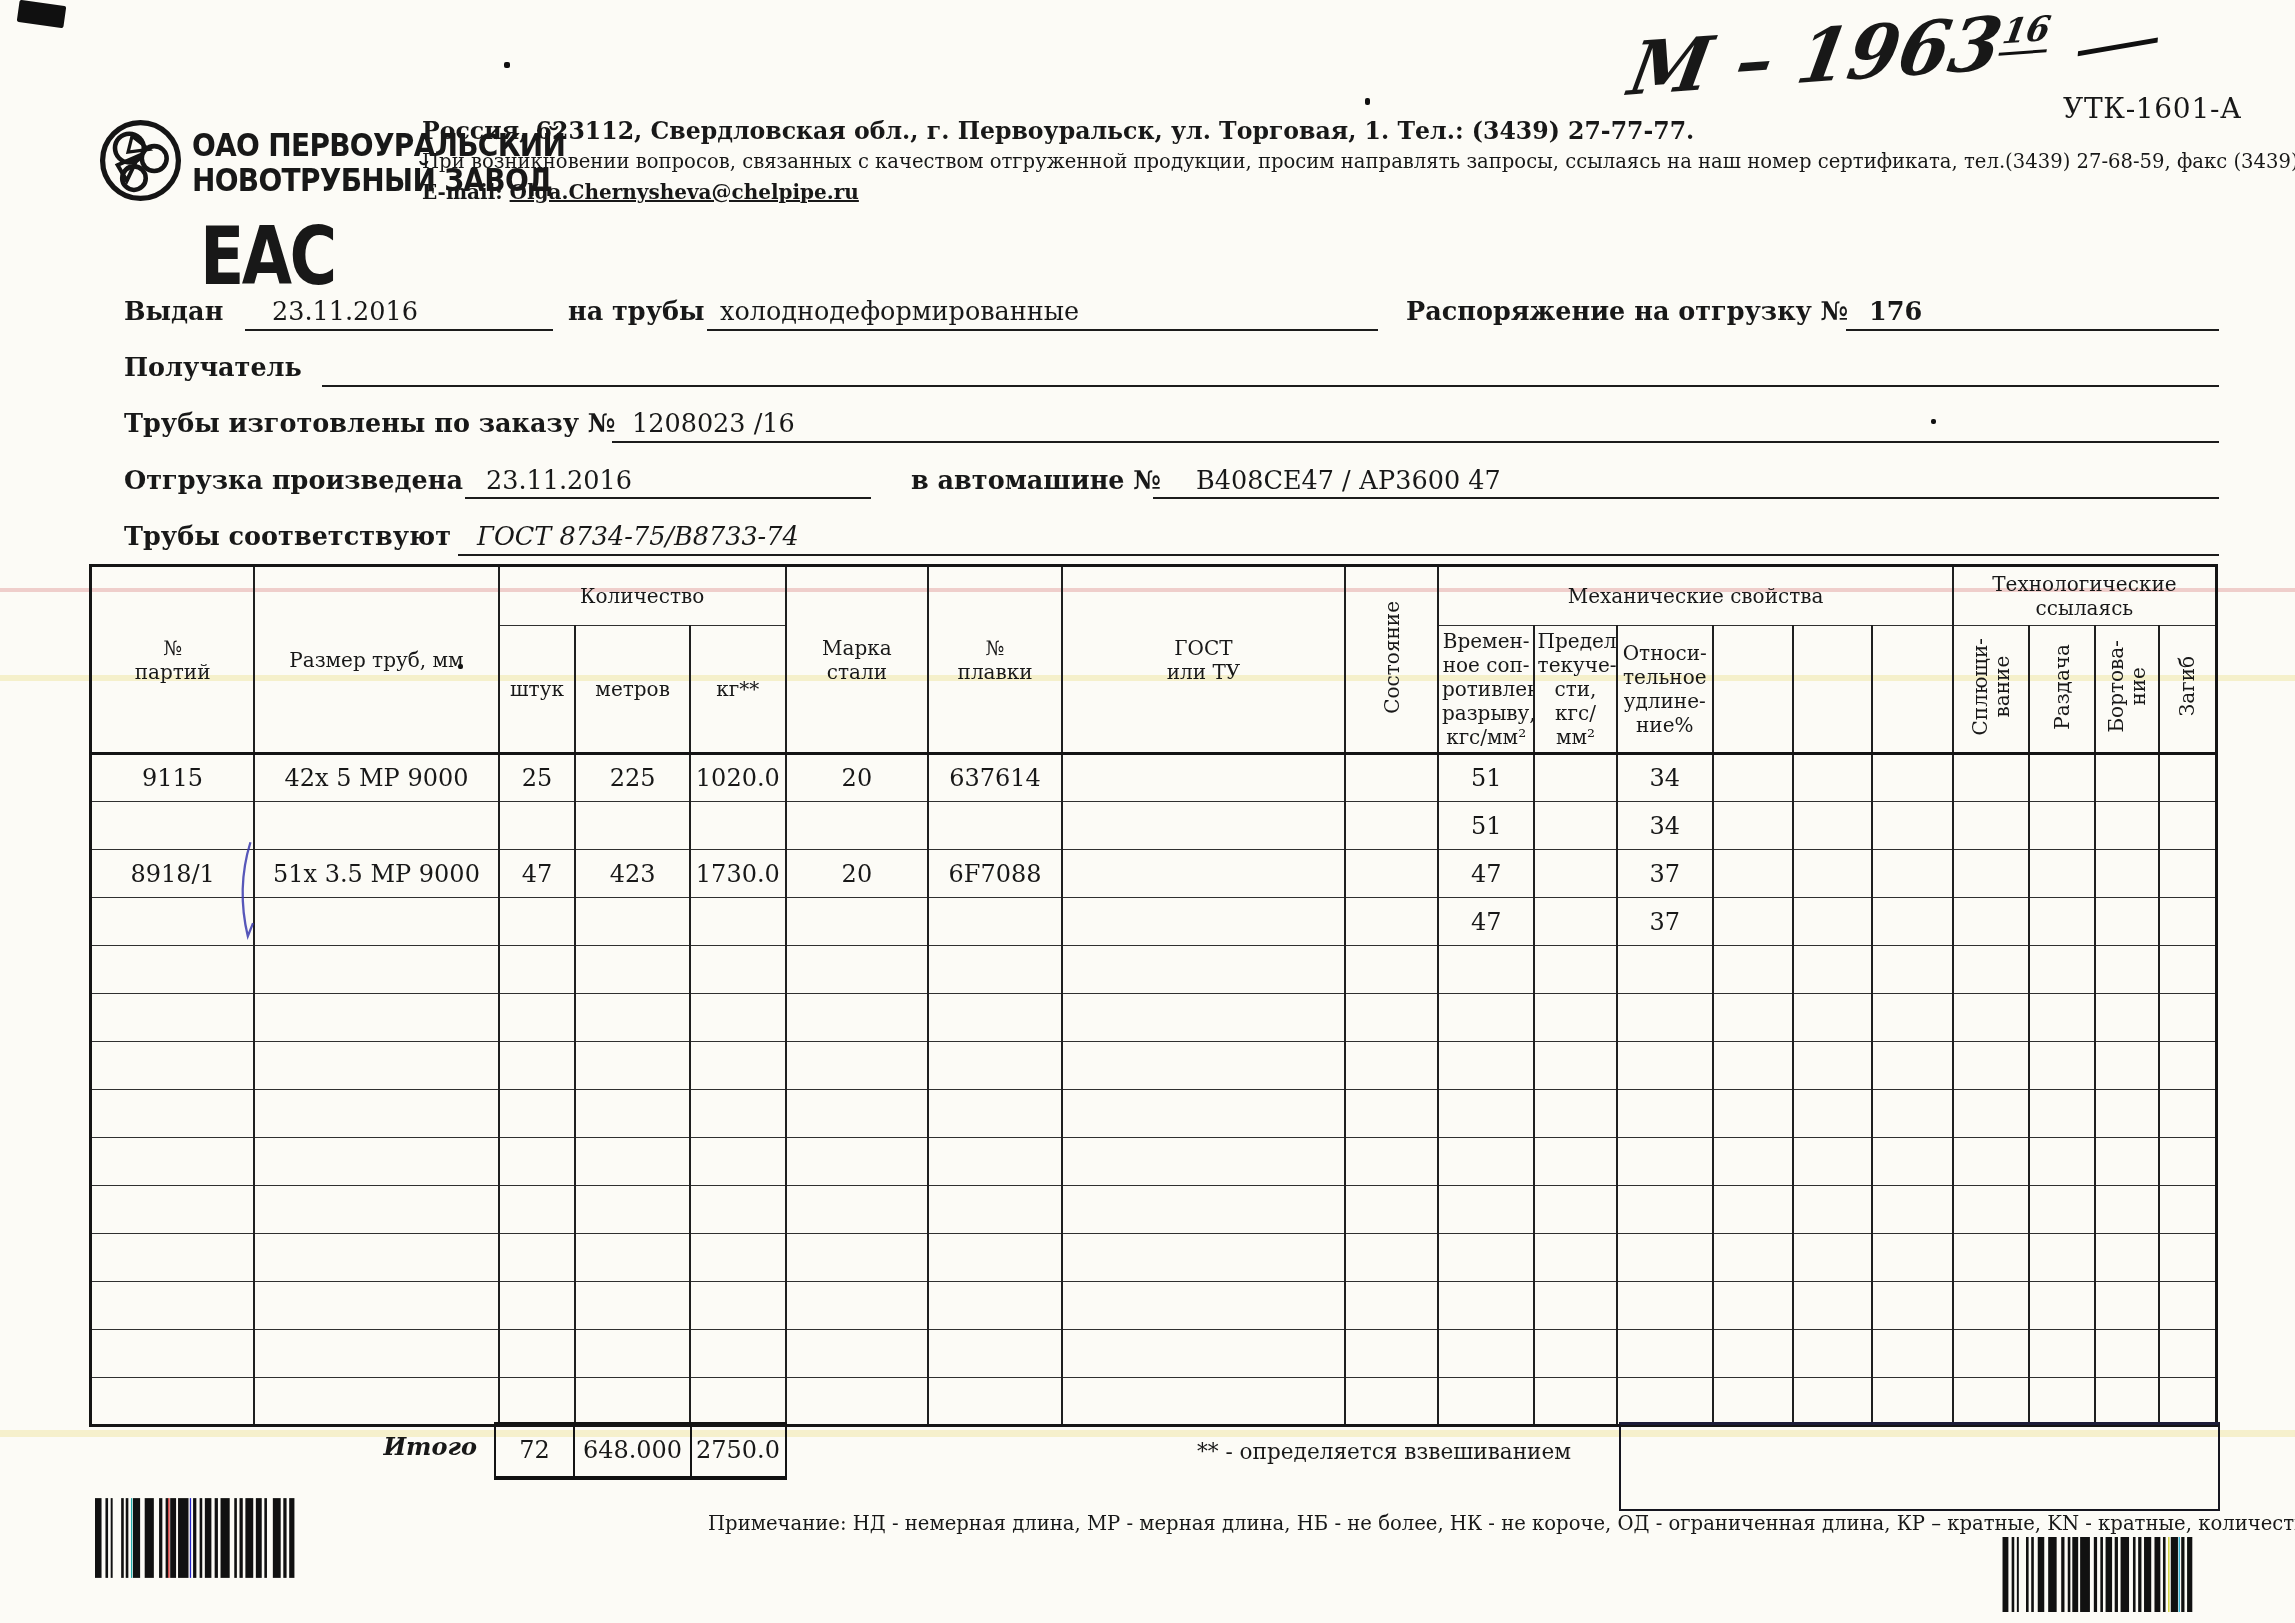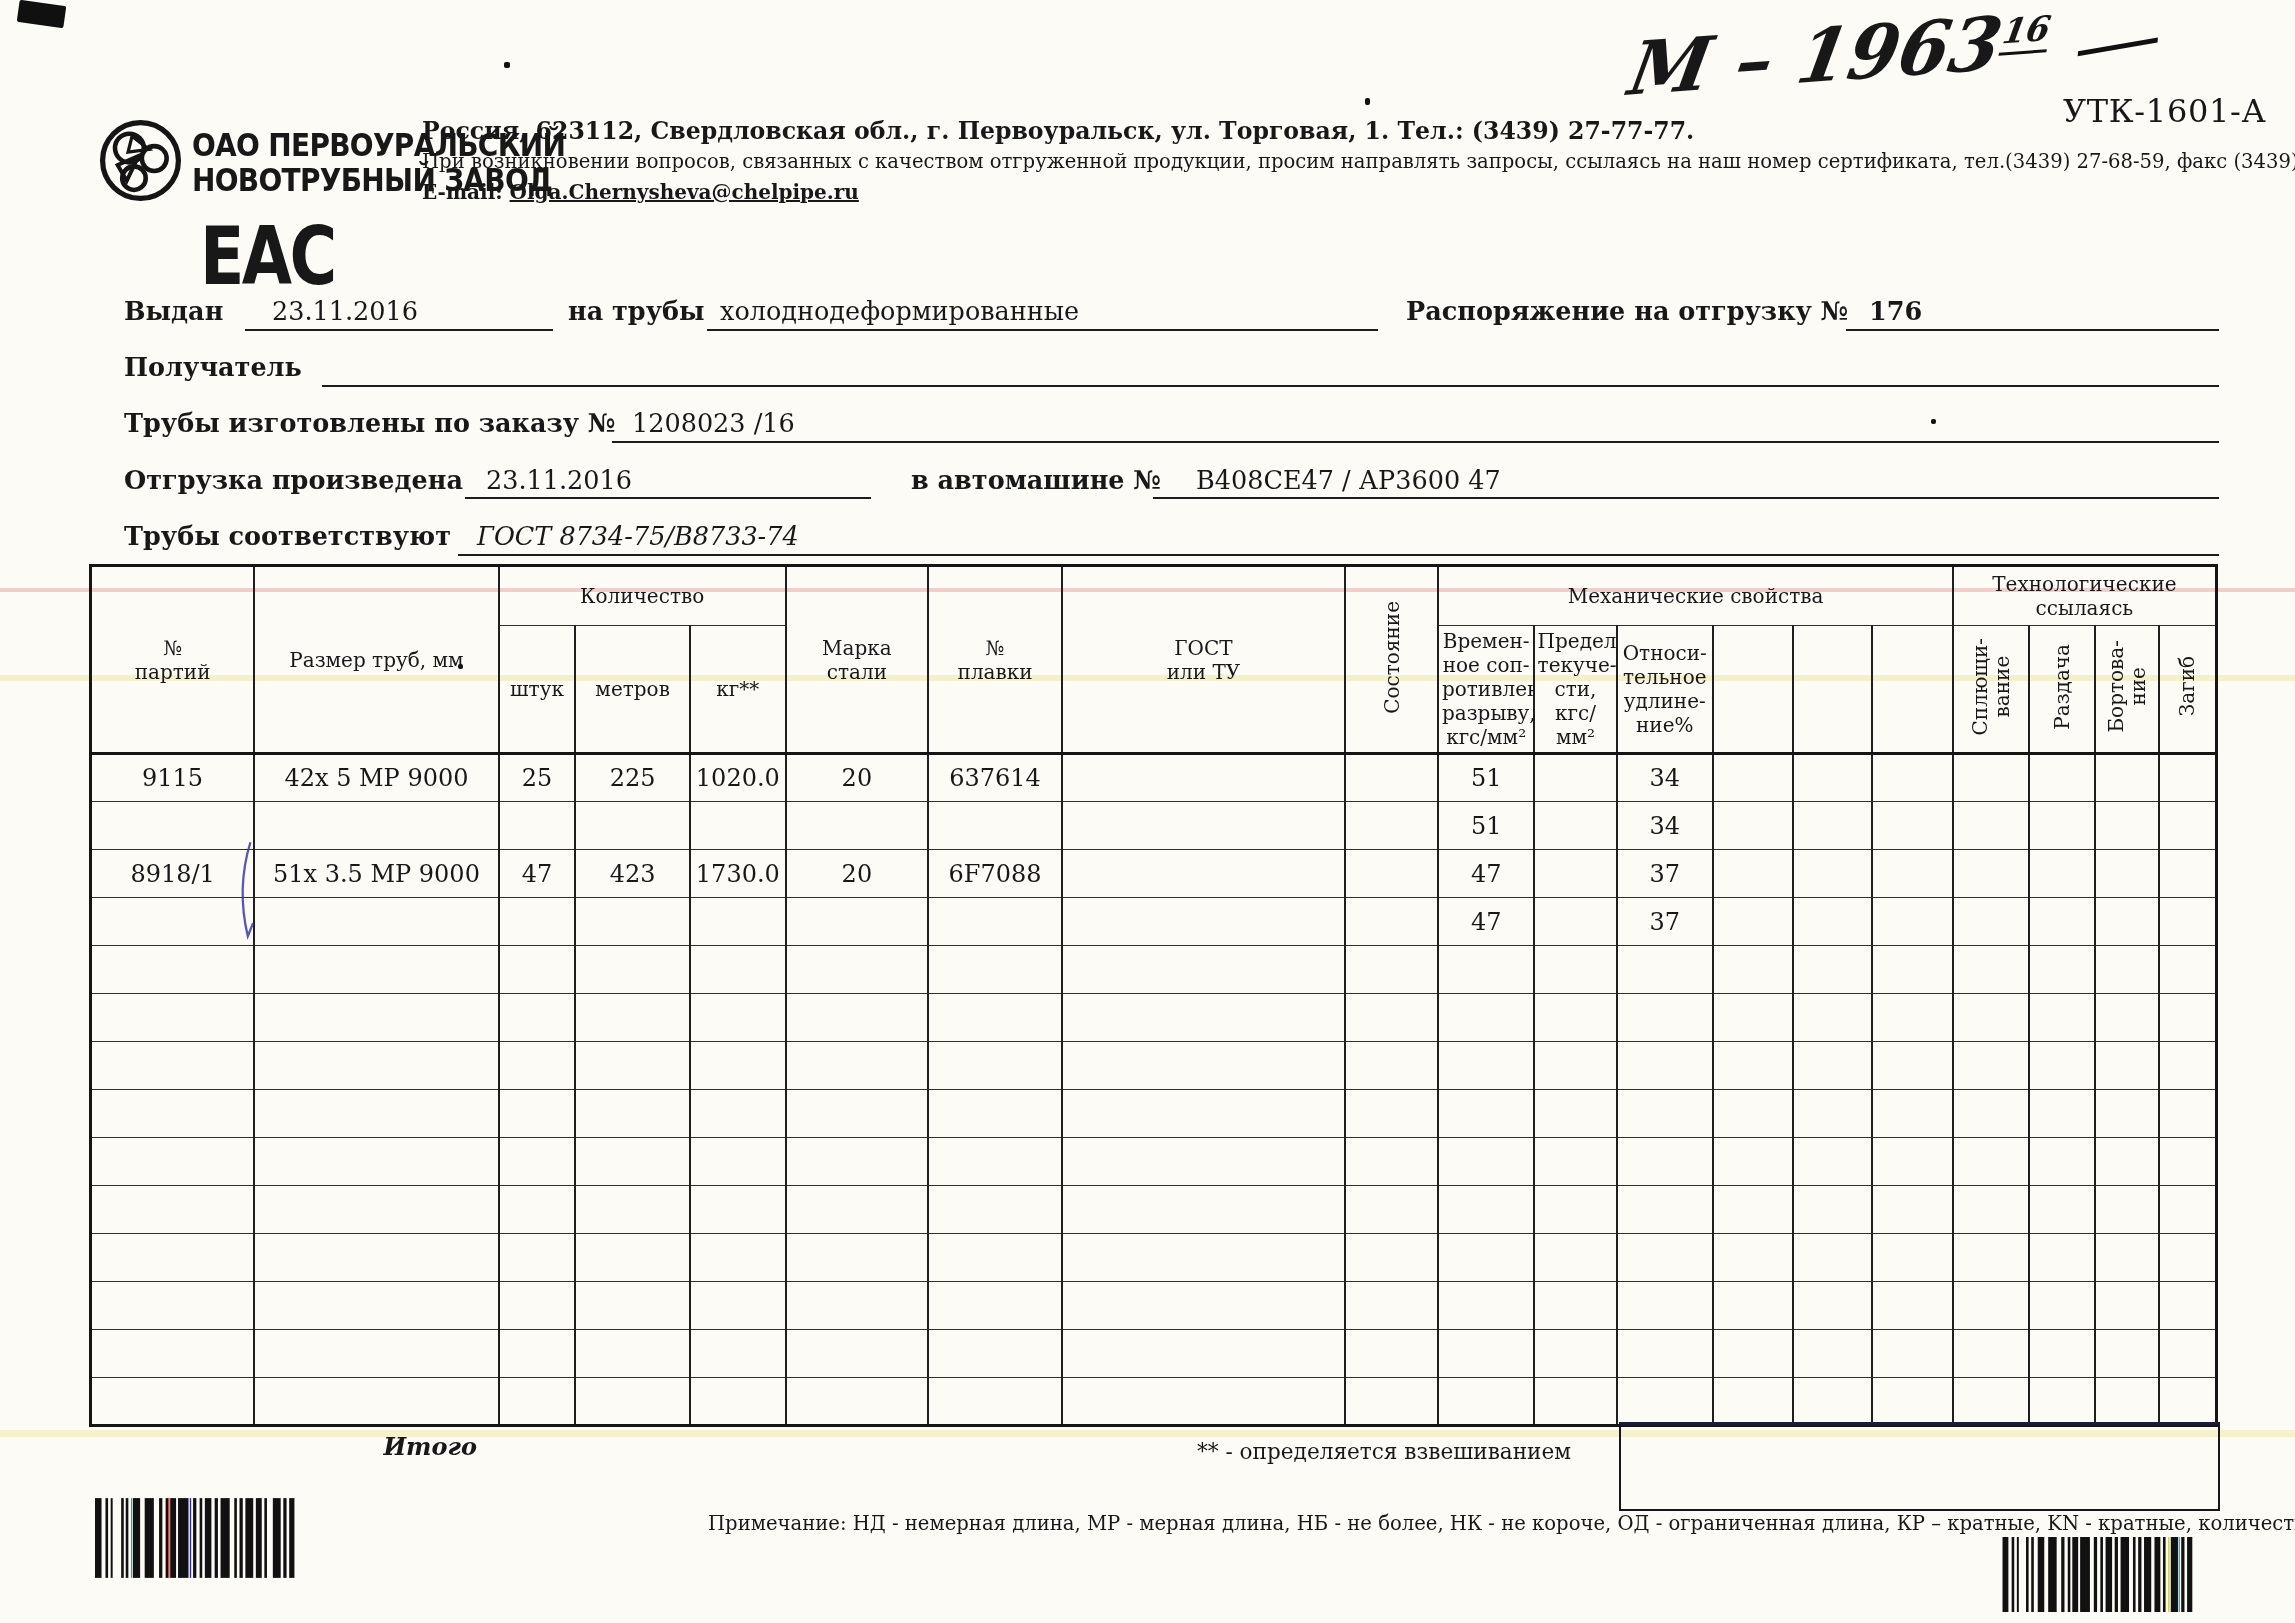--- a/index.html
+++ b/index.html
@@ -15,21 +15,21 @@
   
   .company{font-family:"DejaVu Sans","Liberation Sans",sans-serif;font-weight:bold;
            font-size:28px;line-height:1.12;letter-spacing:-0.7px;transform:scaleY(1.12);transform-origin:top left;}
   .addr1{font-weight:bold;font-size:23.6px;white-space:nowrap;}
   .addr2{font-size:19.6px;white-space:nowrap;margin-top:5.2px;}
   .addr3{font-weight:bold;font-size:20px;margin-top:6.5px;}
   .addr3 .mail{text-decoration:underline;}
   .handwrite{font-style:italic;font-weight:bold;font-size:73px;transform:rotate(-4deg) skewX(-14deg);
              transform-origin:left bottom;white-space:nowrap;}
   .handwrite sup{font-size:34px;border-bottom:3.3px solid #101010;padding-bottom:1.3px;}
-  .formcode{font-size:32px;letter-spacing:0.7px;}
+  .formcode{font-size:28px;letter-spacing:0.7px;}
   .eac{font-family:"DejaVu Sans","Liberation Sans",sans-serif;font-weight:900;font-size:65px;
        letter-spacing:-2.6px;transform:scaleY(1.22);transform-origin:top left;}
   .doctitle{font-size:38px;white-space:nowrap;}
   .doctitle .t1{font-style:italic;font-weight:bold;letter-spacing:1.3px;}
   .doctitle .t2{font-weight:bold;margin-left:36px;letter-spacing:1.3px;}
   
   .flabel{font-weight:bold;font-size:25.5px;white-space:nowrap;}
   .fvalue{font-size:25.5px;white-space:nowrap;}
   .uline{position:absolute;border-bottom:2px solid #1c1c1c;height:0;}
   
@@ -500,20 +500,25 @@
           </tr>
         </tbody>
     </table>
   </div>
 
   <svg class="abs" style="left:232px;top:837px;" width="46" height="111" viewBox="0 0 70 170">
     <path d="M28,8 C12,60 14,110 24,152 l8,-20" fill="none" stroke="#3a3aae" stroke-width="3.5" opacity="0.85"></path>
   </svg>
 
   <div class="abs itogo" style="left:281px;top:1432px;width:196px;text-align:right;">Итого</div>
+  <div class="totalbox" style="left:494px;top:1422px;width:289px;height:52px;">
+    <div class="tcell" style="width:77px;">72</div>
+    <div class="tcell" style="width:115px;">648.000</div>
+    <div class="tcell" style="width:92px;">2750.0</div>
+  </div>
   <div class="abs footnote" style="left:1197px;top:1439px;">** - определяется взвешиванием</div>
   <div class="emptybox" style="left:1619px;top:1422px;width:597px;height:84px;"></div>
 
   <div class="abs noteline" style="left:708px;top:1512px;">Примечание: НД - немерная длина, МР - мерная длина, НБ - не более, НК - не короче, ОД - ограниченная длина, КР – кратные, KN - кратные, количество кратностей</div>
 
   <svg class="abs" style="left:95px;top:1498px;" width="204" height="80" viewBox="0 0 312 122">
     <g fill="#111">
       <rect x="0" y="0" width="10" height="122"></rect>
         <rect x="16" y="0" width="4" height="122"></rect>
       <rect x="24" y="0" width="3" height="122"></rect>

